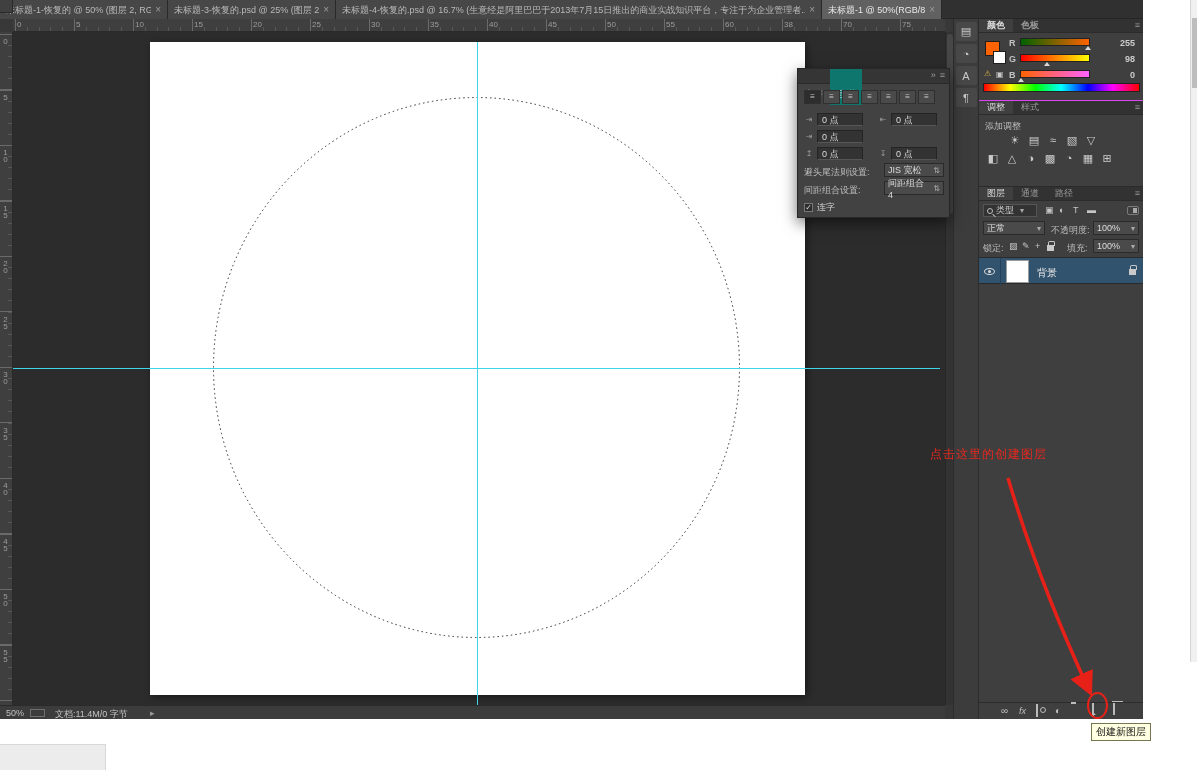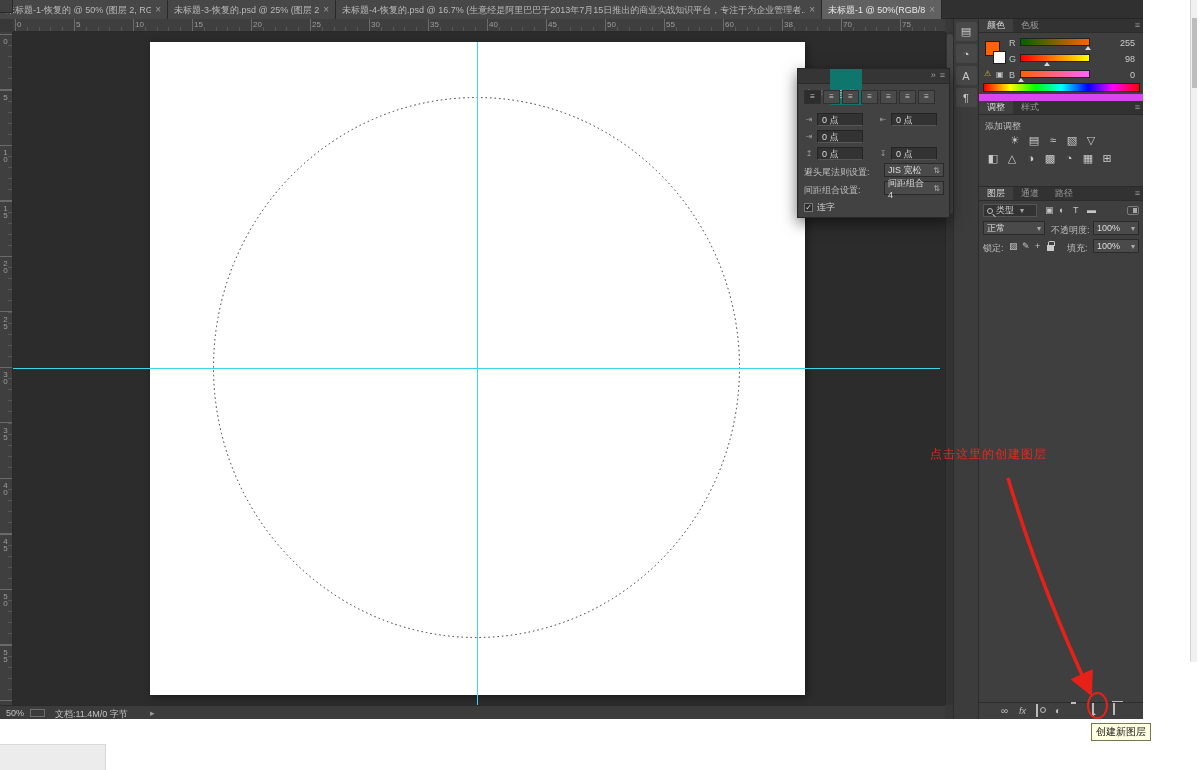--- a/index.html
+++ b/index.html
@@ -72,21 +72,21 @@
   
   .panel-col { position:absolute; left:978px; top:19px; width:165px; height:700px; background:#3f3f3f;
     border-left:1px solid #2c2c2c; }
   .p-header { position:relative; height:14px; background:#323232; display:flex; font-size:9px; color:#9a9a9a;
     border-bottom:1px solid #2b2b2b; }
   .p-tab { padding:0 8px; line-height:13px; }
   .p-tab.active { background:#3f3f3f; color:#dcdcdc; }
   .p-menu { position:absolute; right:4px; top:1px; color:#9a9a9a; font-size:9px; }
 
   .section { position:absolute; left:0; width:165px; }
-  .sec-color { top:0; height:82px; border-bottom:7px solid #d946ef; }
+  .sec-color { top:0; height:82px; border-bottom:1px solid #d946ef;font-weight:bold; }
   .sec-adjust { top:82px; height:86px; border-bottom:1px solid #2b2b2b; }
   .sec-layers { top:168px; height:532px; }
 
   .swatch-fg { position:absolute; left:6px; top:22px; width:15px; height:15px; border:1px solid #1e1e1e; }
   .swatch-bg { position:absolute; left:14px; top:32px; width:13px; height:13px; background:#ffffff; border:1px solid #1e1e1e; }
   .warn { position:absolute; left:5px; top:50px; font-size:8px; color:#d8b440; }
   .cube { position:absolute; left:17px; top:51px; font-size:8px; color:#c9c9c9; }
 
   .chan-row { position:absolute; left:30px; width:130px; height:12px; }
   .chan-lbl { position:absolute; left:0; top:1px; font-size:9px; color:#c2c2c2; }
@@ -359,20 +359,28 @@
           <span class="lock-glyph" style="left:43px">✎</span>
           <span class="lock-glyph" style="left:56px">+</span>
           <span class="lock-ic" style="position:absolute;left:68px;top:6px"></span>
           <span style="position:absolute;left:88px;top:3px">填充:</span>
           <span class="dropdown" style="position:absolute;left:114px;top:0;width:46px">
             <span>100%</span>
             <span class="dd-caret">▾</span>
           </span>
         </div>
 
+        <div class="layer-row">
+          <span class="eye-cell">
+              <span class="eye"></span>
+            </span>
+          <span class="layer-thumb"></span>
+          <span class="layer-name">背景</span>
+          <span class="lock-ic layer-lock"></span>
+        </div>
 
         <div class="layers-bottom">
           <span class="lb-ic" style="left:22px">∞</span>
           <span class="lb-ic fx-txt" style="left:40px">fx</span>
           <span class="lb-ic" style="left:57px;top:3px"><span class="mask-ic"></span></span>
           <span class="lb-ic" style="left:76px">◐</span>
           <span class="lb-ic" style="left:92px;top:1px"><span class="folder-ic"></span></span>
           <span class="lb-ic" style="left:113px;top:2px"><span class="newlayer-ic"></span></span>
           <span class="lb-ic" style="left:134px;top:1px"><span class="trash-ic"></span></span>
         </div>

